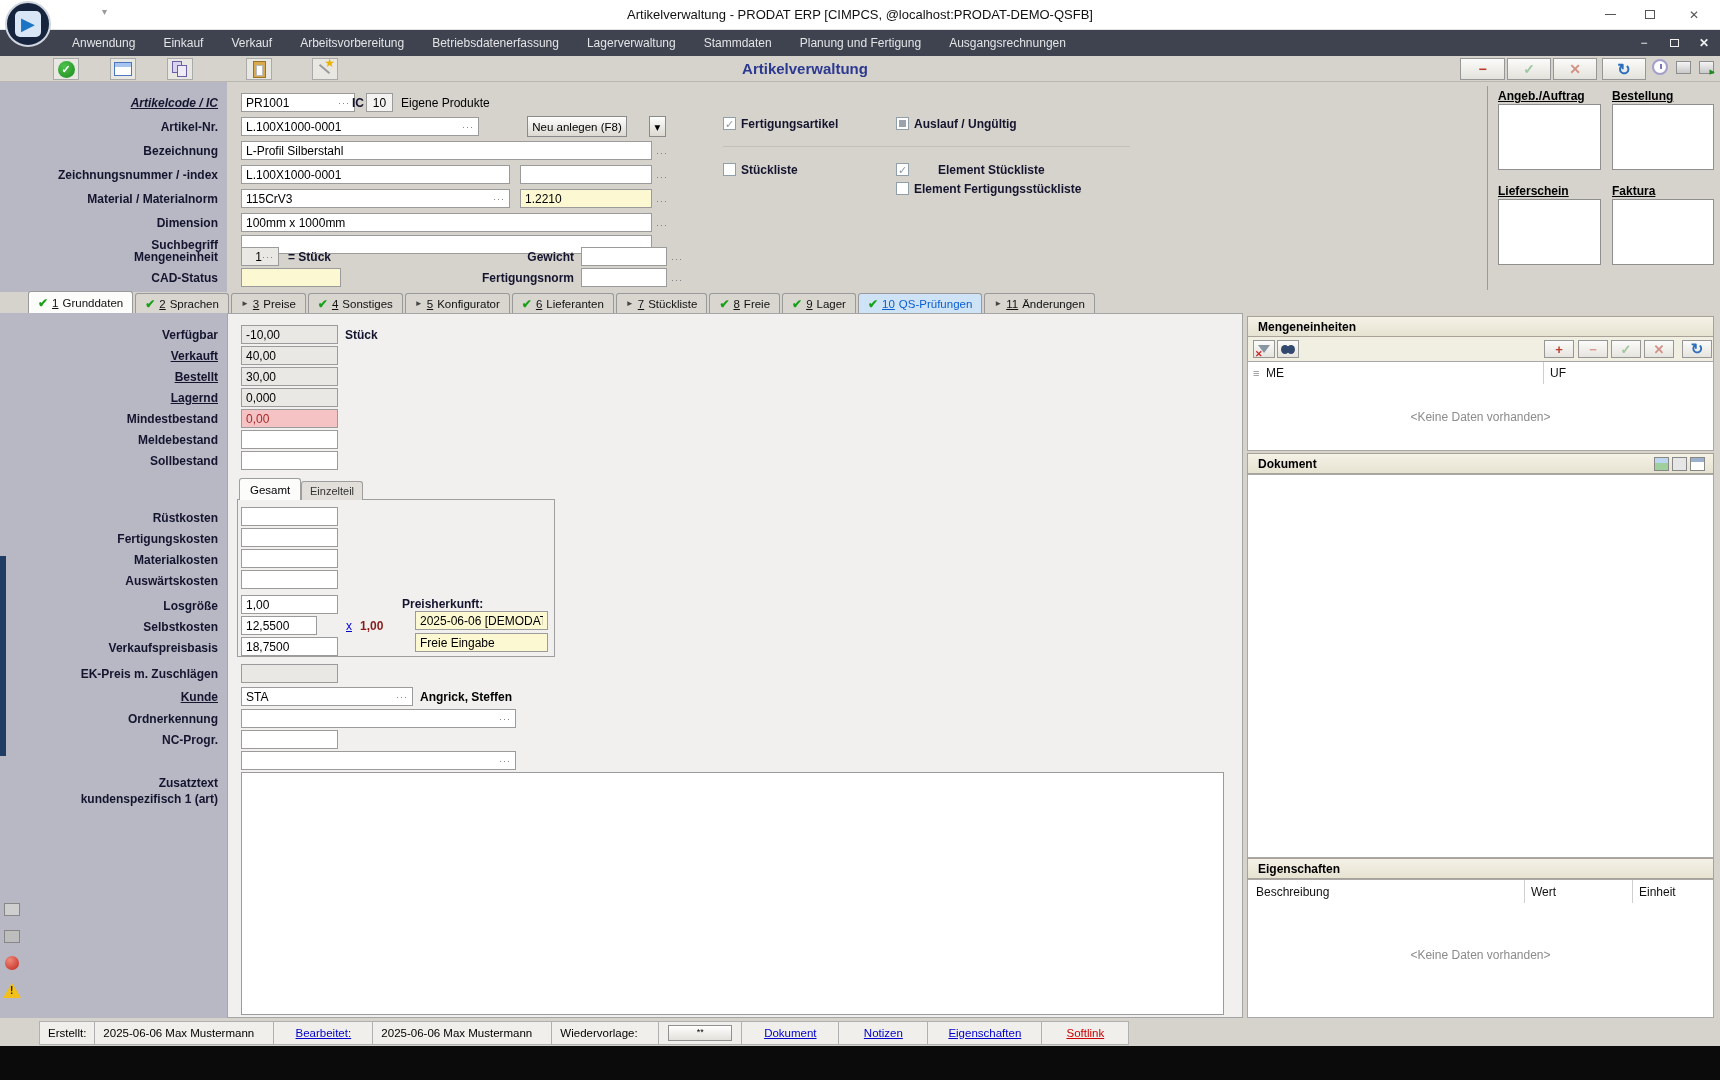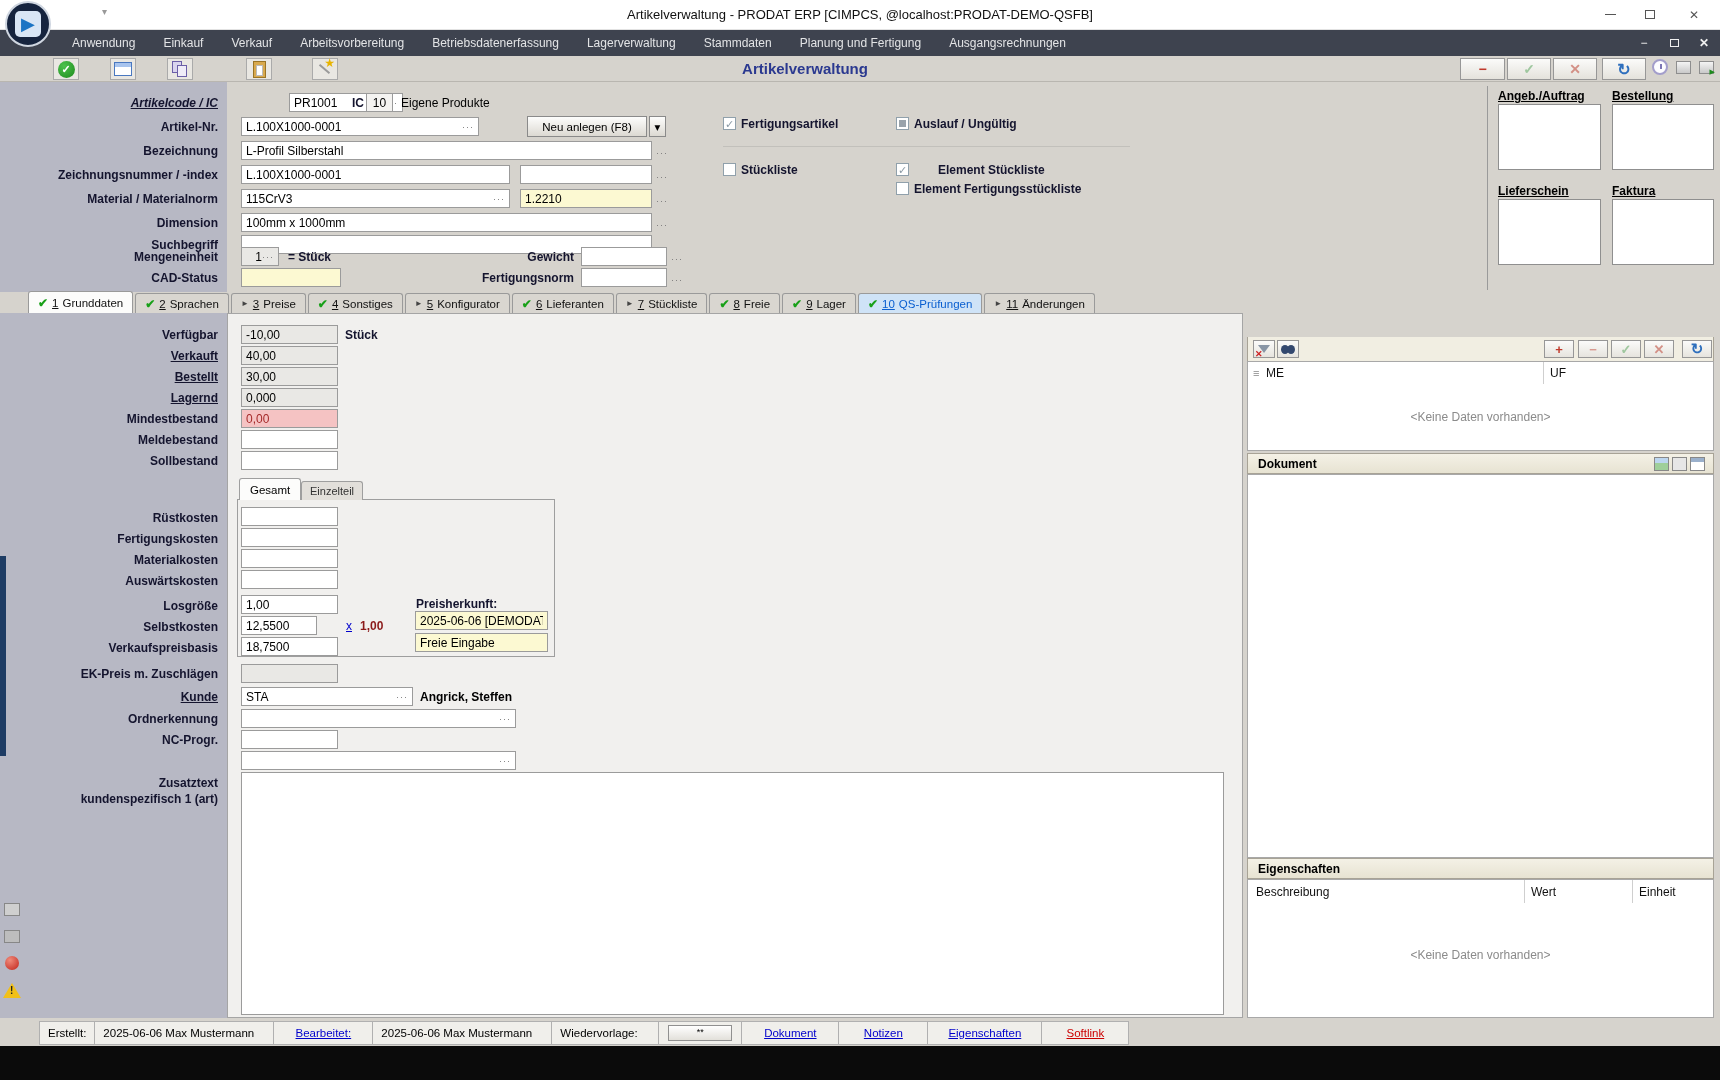--- a/index.html
+++ b/index.html
@@ -186,36 +186,36 @@
     <div class="ticosm" style="left:1699px;top:5px;">
       <div class="cube">
           <span style="position:absolute;right:-2px;bottom:-3px;color:#1d8a1d;font-size:7px;">▶</span>
         </div>
     </div>
   </div>
 
   <div class="labelcol" style="left:0;top:82px;width:227px;height:210px;"></div>
 
   <div class="lbl u" style="top:96px;font-style:italic;">Artikelcode / IC</div>
-  <div class="fld" style="left:241px;top:93px;width:114px;margin-left:48px;">
+  <div class="fld" style="left:241px;top:93px;width:114px;">
       <span class="v">PR1001</span>
       <span class="dots">···</span>
     </div>
   <div class="inltxt b" style="left:352px;top:96px;">IC</div>
   <div class="fld" style="left:366px;top:93px;width:27px;background:#f4f3f1;">
       <span class="v" style="text-align:center;">10</span>
     </div>
   <div class="inltxt" style="left:401px;top:96px;">Eigene Produkte</div>
 
   <div class="lbl" style="top:120px;">Artikel-Nr.</div>
   <div class="fld" style="left:241px;top:117px;width:238px;">
       <span class="v">L.100X1000-0001</span>
       <span class="dots">···</span>
     </div>
-  <div class="btn3d" style="left:527px;top:116px;width:120px;height:21px;">Neu anlegen (F8)</div>
+  <div class="btn3d" style="left:527px;top:116px;width:100px;height:21px;">Neu anlegen (F8)</div>
   <div class="btn3d" style="left:649px;top:116px;width:17px;height:21px;">▾</div>
 
   <div class="lbl" style="top:144px;">Bezeichnung</div>
   <div class="fld" style="left:241px;top:141px;width:411px;">
       <span class="v">L-Profil Silberstahl</span>
     </div>
   <span class="dots out" style="left:656px;top:148px;">···</span>
 
   <div class="lbl" style="top:168px;">Zeichnungsnummer / -index</div>
   <div class="fld" style="left:241px;top:165px;width:269px;">
@@ -412,21 +412,21 @@
   <div class="fld num" style="left:241px;top:616px;width:76px;z-index:4;">
       <span class="v">12,5500</span>
     </div>
   <span class="inltxt link" style="left:346px;top:619px;z-index:4;">x</span>
   <span class="inltxt" style="left:360px;top:619px;font-weight:bold;color:#8b1a1a;z-index:4;">1,00</span>
   <div class="lbl" style="top:641px;">Verkaufspreisbasis</div>
   <div class="fld num" style="left:241px;top:637px;width:97px;z-index:4;">
       <span class="v">18,7500</span>
     </div>
 
-  <div class="inltxt b" style="left:416px;top:597px;z-index:4;">Preisherkunft:</div>
+  <div class="inltxt b" style="left:402px;top:597px;z-index:4;">Preisherkunft:</div>
   <div class="fld yellow" style="left:415px;top:611px;width:133px;z-index:4;">
       <span class="v">2025-06-06 [DEMODAT.</span>
     </div>
   <div class="fld yellow" style="left:415px;top:633px;width:133px;z-index:4;">
       <span class="v">Freie Eingabe</span>
     </div>
 
   <div class="lbl" style="top:667px;">EK-Preis m. Zuschlägen</div>
   <div class="fld ro" style="left:241px;top:664px;width:97px;">
       <span class="v"></span>
@@ -447,20 +447,21 @@
       <span class="v"></span>
     </div>
   <div class="lbl" style="top:792px;">kundenspezifisch 1 (art)</div>
   <div class="fld" style="left:241px;top:751px;width:275px;">
       <span class="v"></span>
       <span class="dots">···</span>
     </div>
   <div class="lbl" style="top:776px;">Zusatztext</div>
   <div class="abs" style="left:241px;top:772px;width:983px;height:243px;background:#fff;border:1px solid #9b9b9b;"></div>
 
+  <div class="phead" style="left:1247px;top:316px;width:467px;height:21px;">Mengeneinheiten</div>
   <div class="ptool" style="left:1247px;top:337px;width:467px;height:24px;">
     <div class="pbtn" style="left:5px;width:22px;">
         <span class="funnel"></span>
       </div>
     <div class="pbtn" style="left:29px;width:22px;">
         <span class="binoc"></span>
       </div>
     <div class="pbtn" style="left:296px;width:30px;color:#c0392b;">+</div>
     <div class="pbtn" style="left:330px;width:30px;color:#d89a90;">−</div>
     <div class="pbtn" style="left:363px;width:30px;color:#9fc79f;">✓</div>

